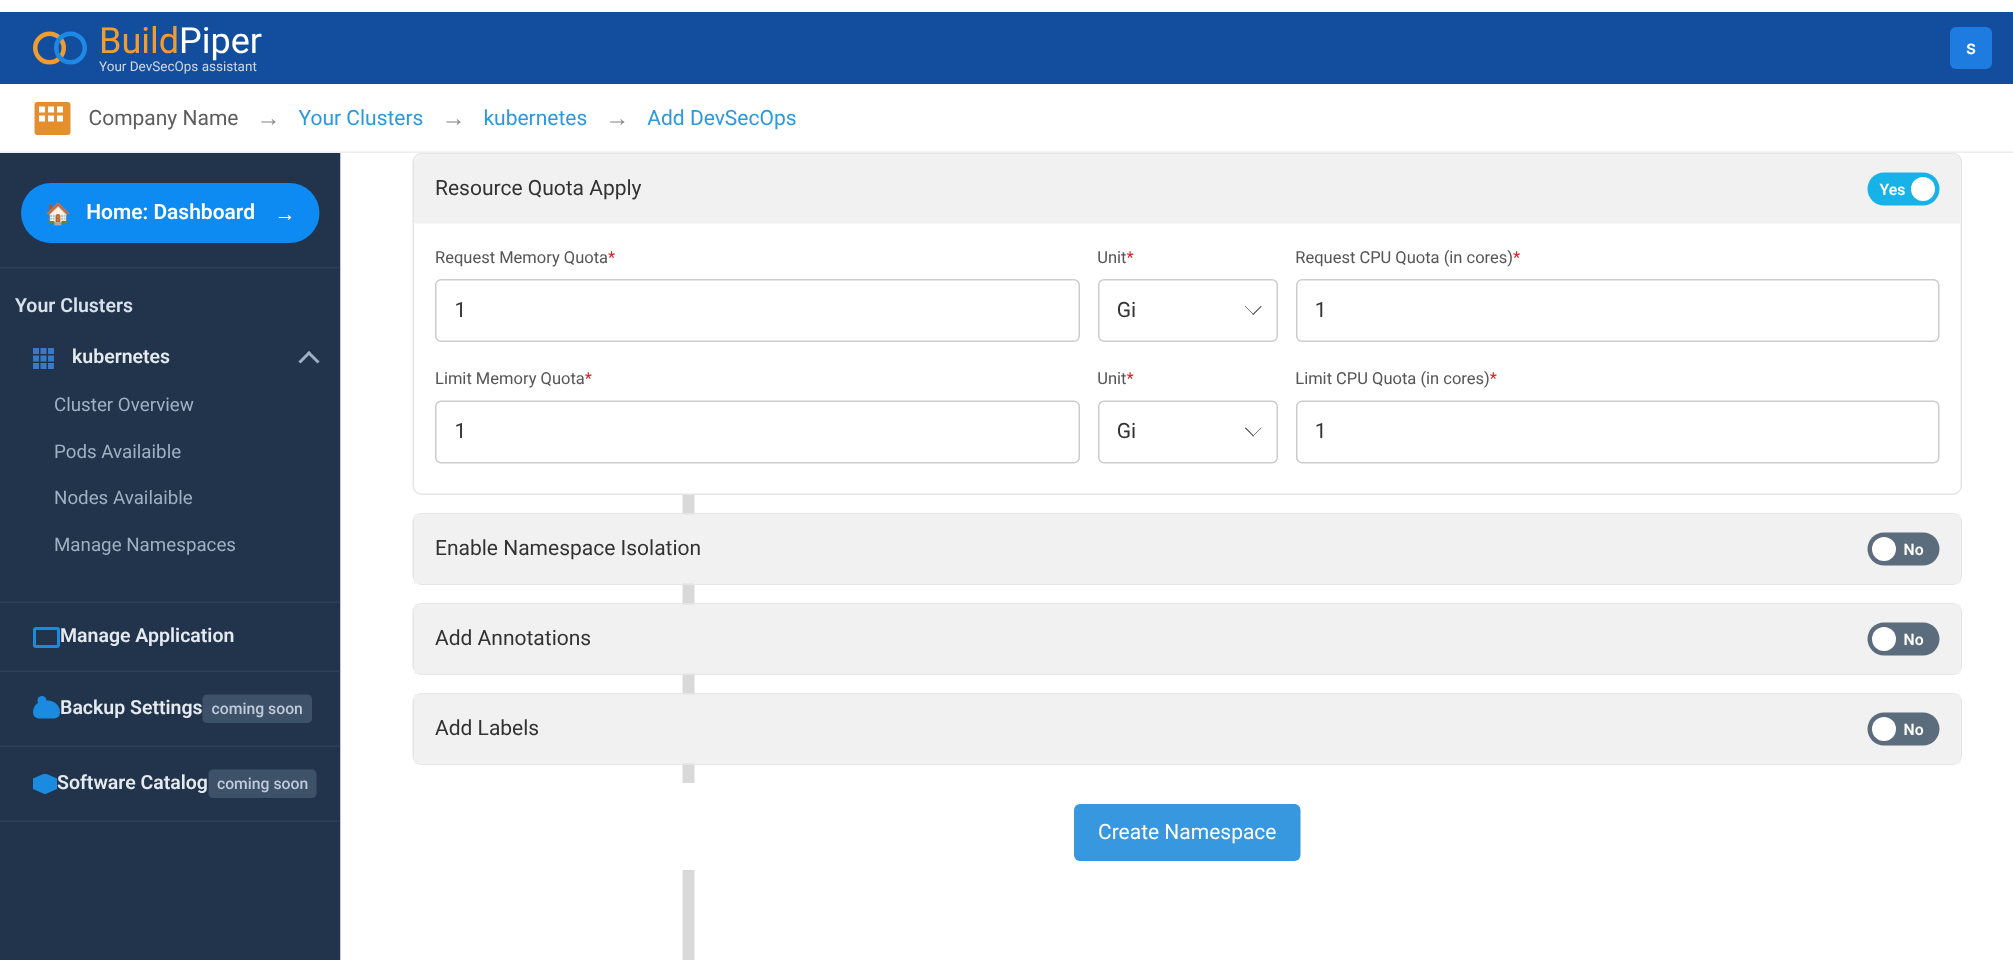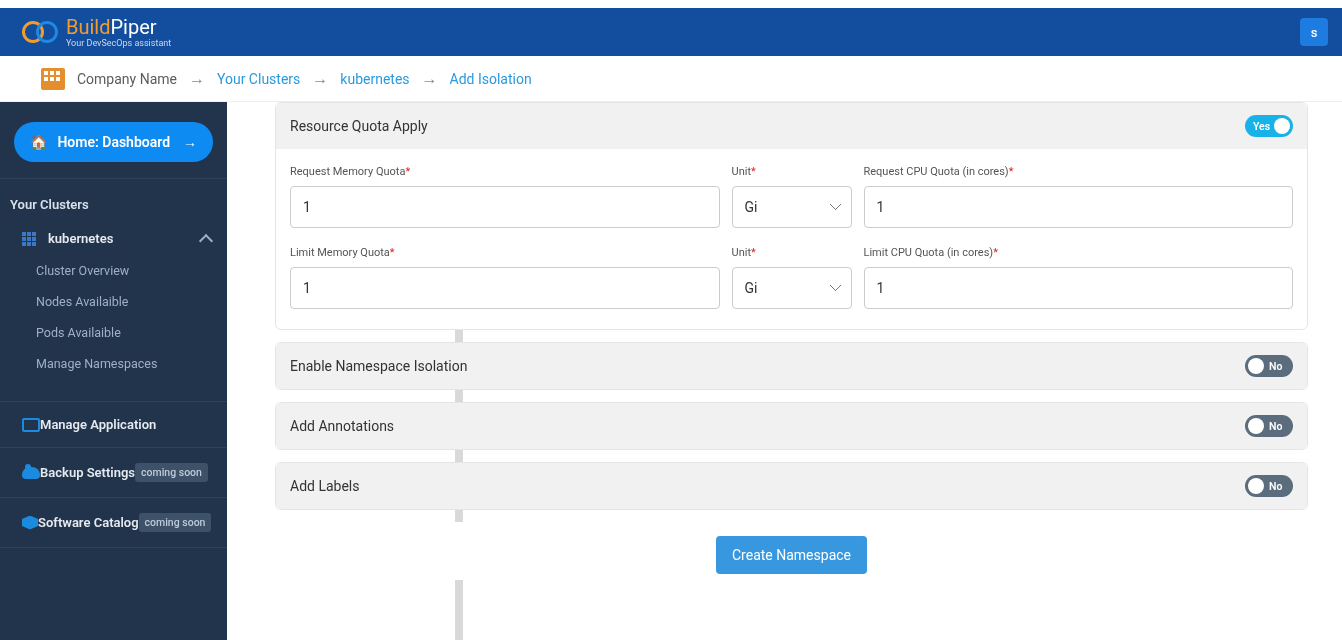--- a/index.html
+++ b/index.html
@@ -9,27 +9,27 @@
 .topstrip{height:8px;background:#fff;position:relative}
 
 
 .header{height:48px;background:#134e9e;display:flex;align-items:center;justify-content:space-between;padding:0 14px 0 22px}
 .logo{display:flex;align-items:center;gap:6px}
 .logo-rings{position:relative;width:38px;height:26px}
 .ring{position:absolute;width:22px;height:22px;border-radius:50%}
 .ring.y{border:3px solid #f39c2e;left:0;top:2px}
 .ring.b{border:3px solid #1e88e5;left:14px;top:2px}
 .logo-text{display:flex;flex-direction:column;line-height:1}
-.logo-main{color:#f39c2e;font-size:20px;font-weight:400}
+.logo-main{color:#f39c2e;font-size:24px;font-weight:400}
 .logo-main .white{color:#fff}
 .logo-sub{color:#cfd8e6;font-size:9px;margin-top:2px}
 .user-badge{width:28px;height:28px;background:#1e7be0;color:#fff;border-radius:4px;display:flex;align-items:center;justify-content:center;font-size:13px;font-weight:500}
 
 
-.crumbar{height:46px;background:#fff;display:flex;align-items:center;padding:0 0 0 41px;gap:12px;border-bottom:1px solid #eee}
+.crumbar{height:46px;background:#fff;display:flex;align-items:center;padding:0 0 0 23px;gap:12px;border-bottom:1px solid #eee}
 .crumb-building{width:24px;height:22px;background:#e58e2e;border-radius:2px;position:relative}
 .crumb-building::before{content:"";position:absolute;top:3px;left:3px;right:3px;bottom:3px;background:
  linear-gradient(#fff,#fff) 0 0/4px 4px no-repeat,
  linear-gradient(#fff,#fff) 6px 0/4px 4px no-repeat,
  linear-gradient(#fff,#fff) 12px 0/4px 4px no-repeat,
  linear-gradient(#fff,#fff) 0 6px/4px 4px no-repeat,
  linear-gradient(#fff,#fff) 6px 6px/4px 4px no-repeat,
  linear-gradient(#fff,#fff) 12px 6px/4px 4px no-repeat}
 .crumb{font-size:14px;color:#5c5c5c}
 .crumb.link{color:#2a9ae0}
@@ -115,21 +115,21 @@
 </div>
 
 <div class="crumbar">
   <span class="crumb-building"></span>
   <span class="crumb">Company Name</span>
   <span class="arrow">→</span>
   <span class="crumb link">Your Clusters</span>
   <span class="arrow">→</span>
   <span class="crumb link">kubernetes</span>
   <span class="arrow">→</span>
-  <span class="crumb link">Add Isolation</span>
+  <span class="crumb link">Add DevSecOps</span>
 </div>
 
 <div class="shell">
   <div class="side">
     <div class="home-pill">
       <span style="display:flex;align-items:center">
           <span class="hicon">🏠</span>
           <span>Home: Dashboard</span>
         </span>
       <span>→</span>
@@ -148,22 +148,22 @@
             <span></span>
             <span></span>
             <span></span>
           </span>
           <span>kubernetes</span>
         </span>
       <span class="chev up"></span>
     </div>
     <div class="tree-kids">
       <div>Cluster Overview</div>
+      <div>Pods Availaible</div>
       <div>Nodes Availaible</div>
-      <div>Pods Availaible</div>
       <div>Manage Namespaces</div>
     </div>
     <div class="nav-item" style="margin-top:22px">
       <span class="ico monitor"></span>
       <span>Manage Application</span>
     </div>
     <div class="nav-item">
       <span class="ico cloud"></span>
       <span>Backup Settings</span>
       <span class="badge">coming soon</span>

